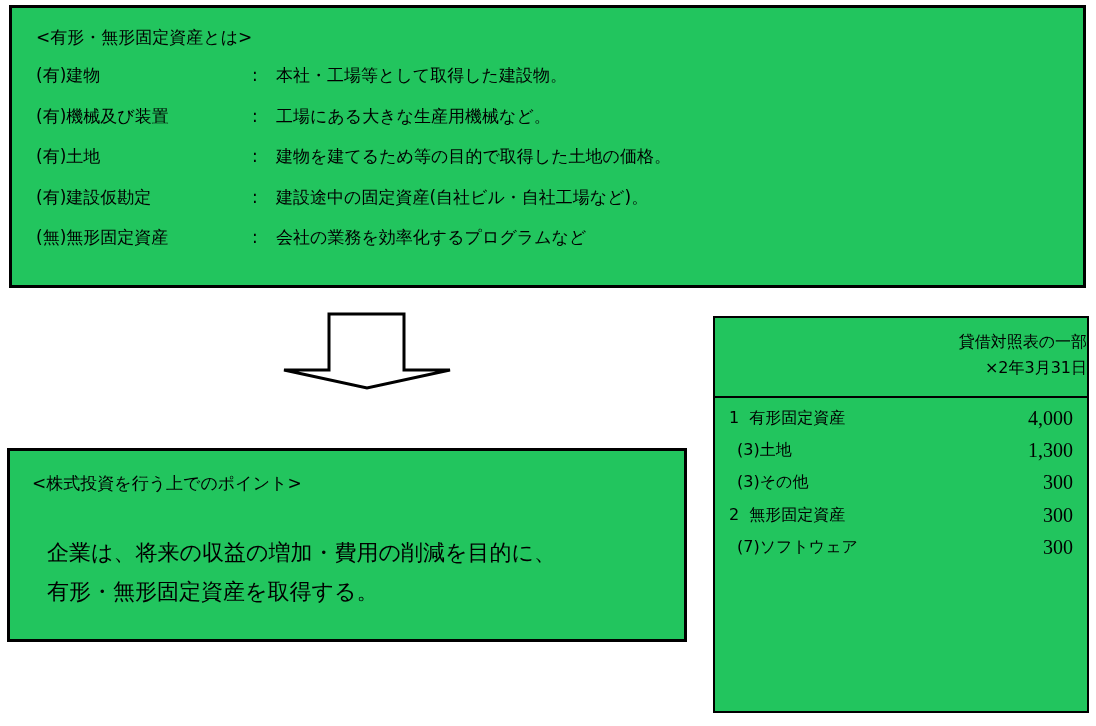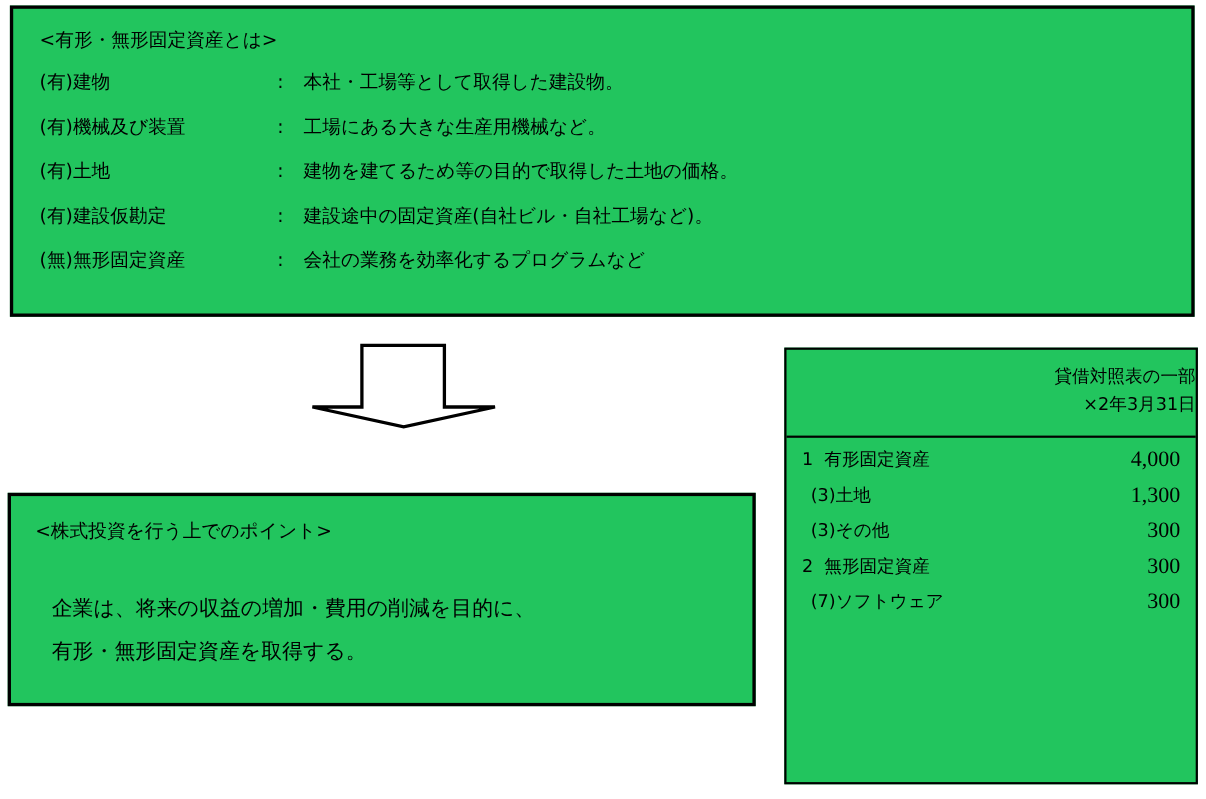--- a/index.html
+++ b/index.html
@@ -56,21 +56,21 @@
       padding: 19px 0 0 22px;
       margin-top: 13px;
     }
     #point-box .title {
       font-size: 17px;
       line-height: 26px;
       height: 70px;
       white-space: nowrap;
     }
     #point-box .body-line {
-      font-size: 19px;
+      font-size: 22px;
       line-height: 26px;
       height: 39px;
       padding-left: 15px;
       white-space: nowrap;
     }
 
     
     #bs-box {
       left: 713px; top: 316px; width: 376px; height: 397px;
       border-width: 2px;

